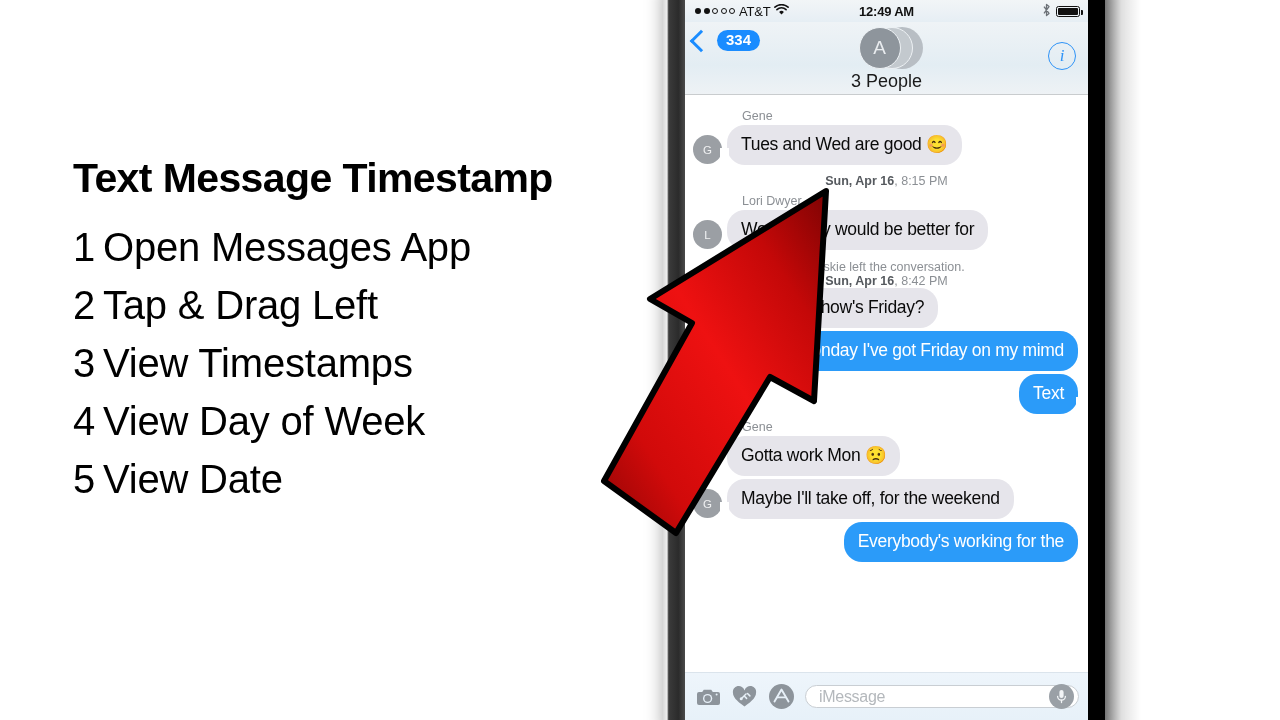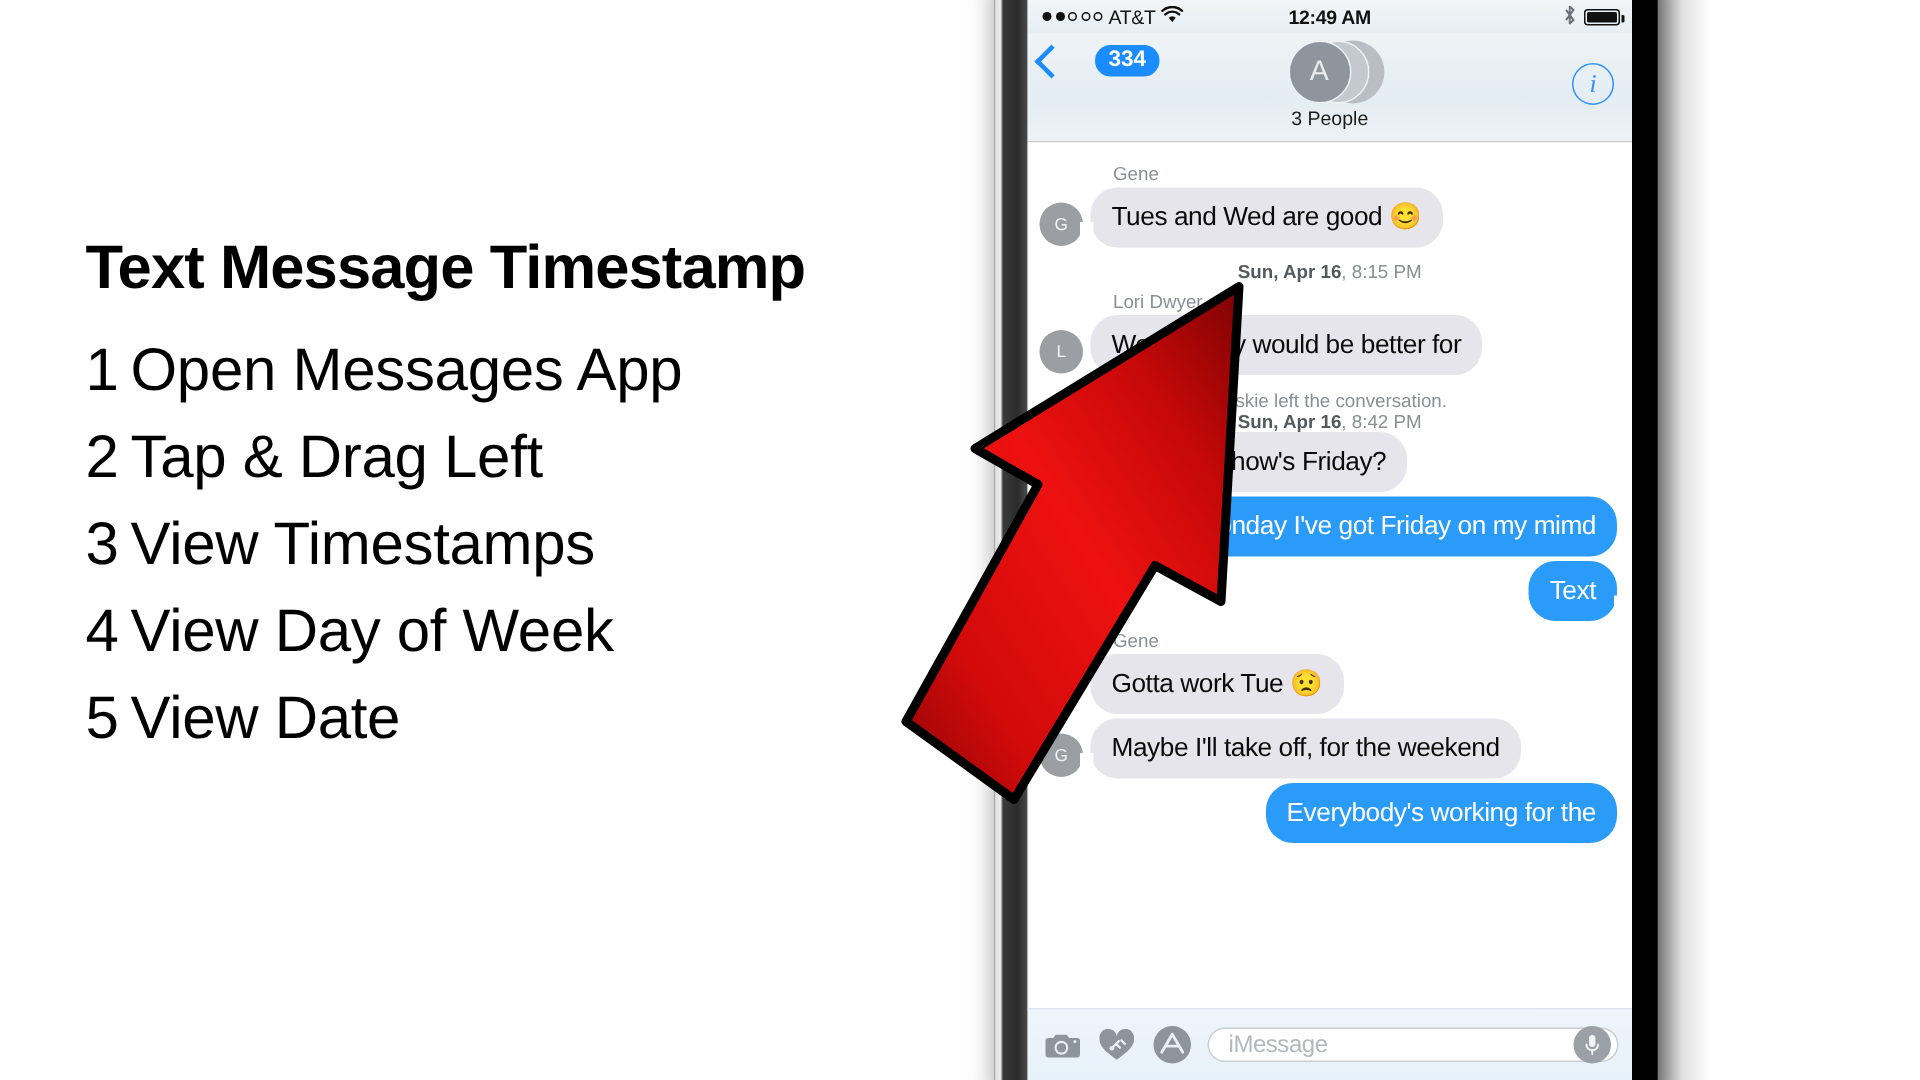--- a/index.html
+++ b/index.html
@@ -4,21 +4,21 @@
 <style>
   html,body{margin:0;padding:0;}
   body{
     width:1280px;height:720px;overflow:hidden;
     background:#ffffff;
     font-family:"Liberation Sans", sans-serif;
     position:relative;
   }
   
   #left-panel{
-    position:absolute;left:0;top:0;width:660px;height:720px;
+    position:absolute;left:16px;top:0;width:660px;height:720px;
     background:#ffffff;
     padding-left:36px;
   }
   #lesson-title{
     position:absolute;left:57px;top:155px;
     font-size:41px;font-weight:bold;color:#000;
     letter-spacing:-0.6px;white-space:nowrap;
   }
   #steps-list{
     position:absolute;left:57px;top:218px;
@@ -75,40 +75,40 @@
   .battery::after{content:"";position:absolute;right:-3.5px;top:3px;width:2px;height:5px;background:#111;border-radius:0 1px 1px 0;}
   .battery i{position:absolute;left:1px;top:1px;bottom:1px;width:20px;background:#111;border-radius:1px;display:block;}
 
   
   #nav-bar{
     position:relative;height:72px;width:100%;
     background:linear-gradient(180deg,#eff3f6 0%,#e3edf3 60%,#eef2f5 100%);
     border-bottom:1px solid #c9ccce;
   }
   #back-button{
-    position:absolute;left:8px;top:8px;display:flex;align-items:center;gap:20px;cursor:pointer;
+    position:absolute;left:8px;top:8px;display:flex;align-items:center;gap:7px;cursor:pointer;
   }
   #back-chevron{
     width:13px;height:13px;border-left:3.4px solid #1a8cff;border-bottom:3.4px solid #1a8cff;
     transform:rotate(45deg);margin-right:1px;
   }
   #back-badge{
     background:#1a8cff;color:#fff;font-size:15px;font-weight:600;
     border-radius:11px;padding:1px 9px 2px;line-height:18px;
   }
   #group-avatar-wrap{
     position:absolute;left:0;right:0;top:5px;text-align:center;
   }
   #group-avatars{position:relative;width:72px;height:42px;margin:0 auto;}
   .grp-circle{position:absolute;border-radius:50%;top:0;}
   #grp3{left:30px;width:42px;height:42px;background:#b8bec4;}
   #grp2{left:20px;width:42px;height:42px;background:#c3c9ce;border:1.5px solid #eef2f5;box-sizing:border-box;}
   #grp1{left:8px;width:42px;height:42px;background:#8e959c;border:1.5px solid #eef2f5;box-sizing:border-box;
         color:#e9ecef;font-size:19px;display:flex;align-items:center;justify-content:center;}
-  #group-name{font-size:13px;color:#1a1a1a;margin-top:2px;}
+  #group-name{font-size:18px;color:#1a1a1a;margin-top:2px;}
   #info-button{
     position:absolute;right:12px;top:20px;width:26px;height:26px;border-radius:50%;
     border:1.5px solid #2e93f7;color:#2e93f7;font-size:17px;font-style:italic;
     font-family:"Liberation Serif",serif;
     display:flex;align-items:center;justify-content:center;cursor:pointer;
   }
 
   
   #thread{
     position:relative;height:578px;width:100%;background:#fff;
@@ -293,21 +293,21 @@
       <div class="bubble out">Monday I've got Friday on my mimd</div>
     </div>
 
     <div class="msg-row out">
       <div class="bubble out tail">Text</div>
     </div>
 
     <div class="sender-label">Gene</div>
     <div class="msg-row">
       <div class="avatar ghost"></div>
-      <div class="bubble in">Gotta work Tue 😟</div>
+      <div class="bubble in">Gotta work Mon 😟</div>
     </div>
 
     <div class="msg-row">
       <div class="avatar">G</div>
       <div class="bubble in tail">Maybe I'll take off, for the weekend</div>
     </div>
 
     <div class="msg-row out">
       <div class="bubble out">Everybody's working for the</div>
     </div>

